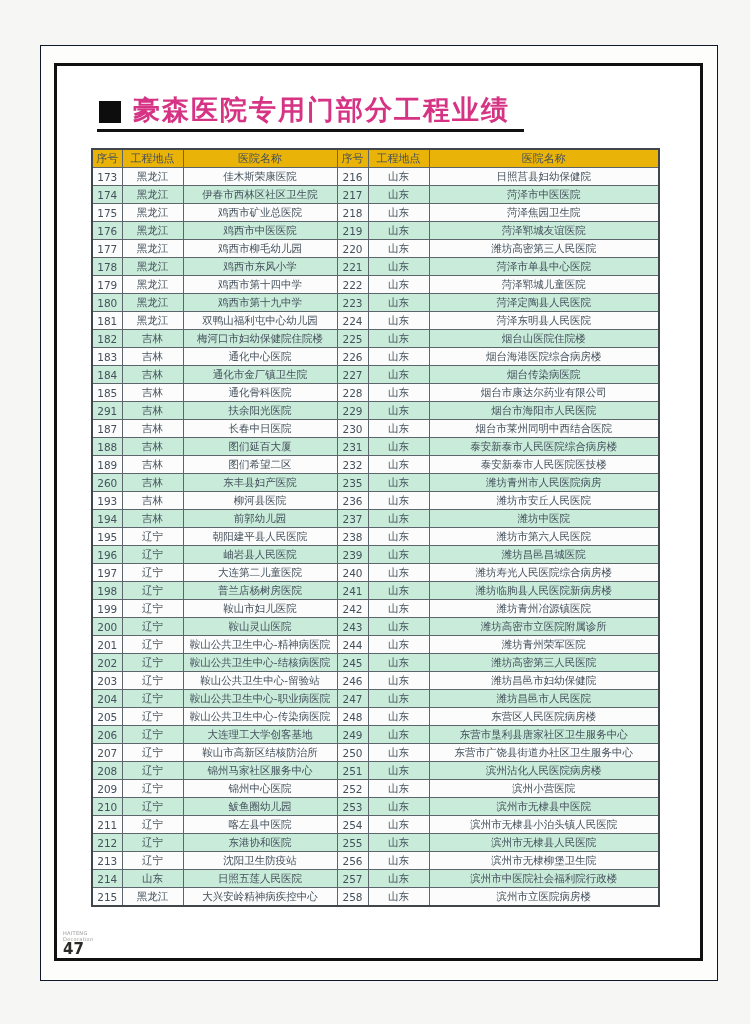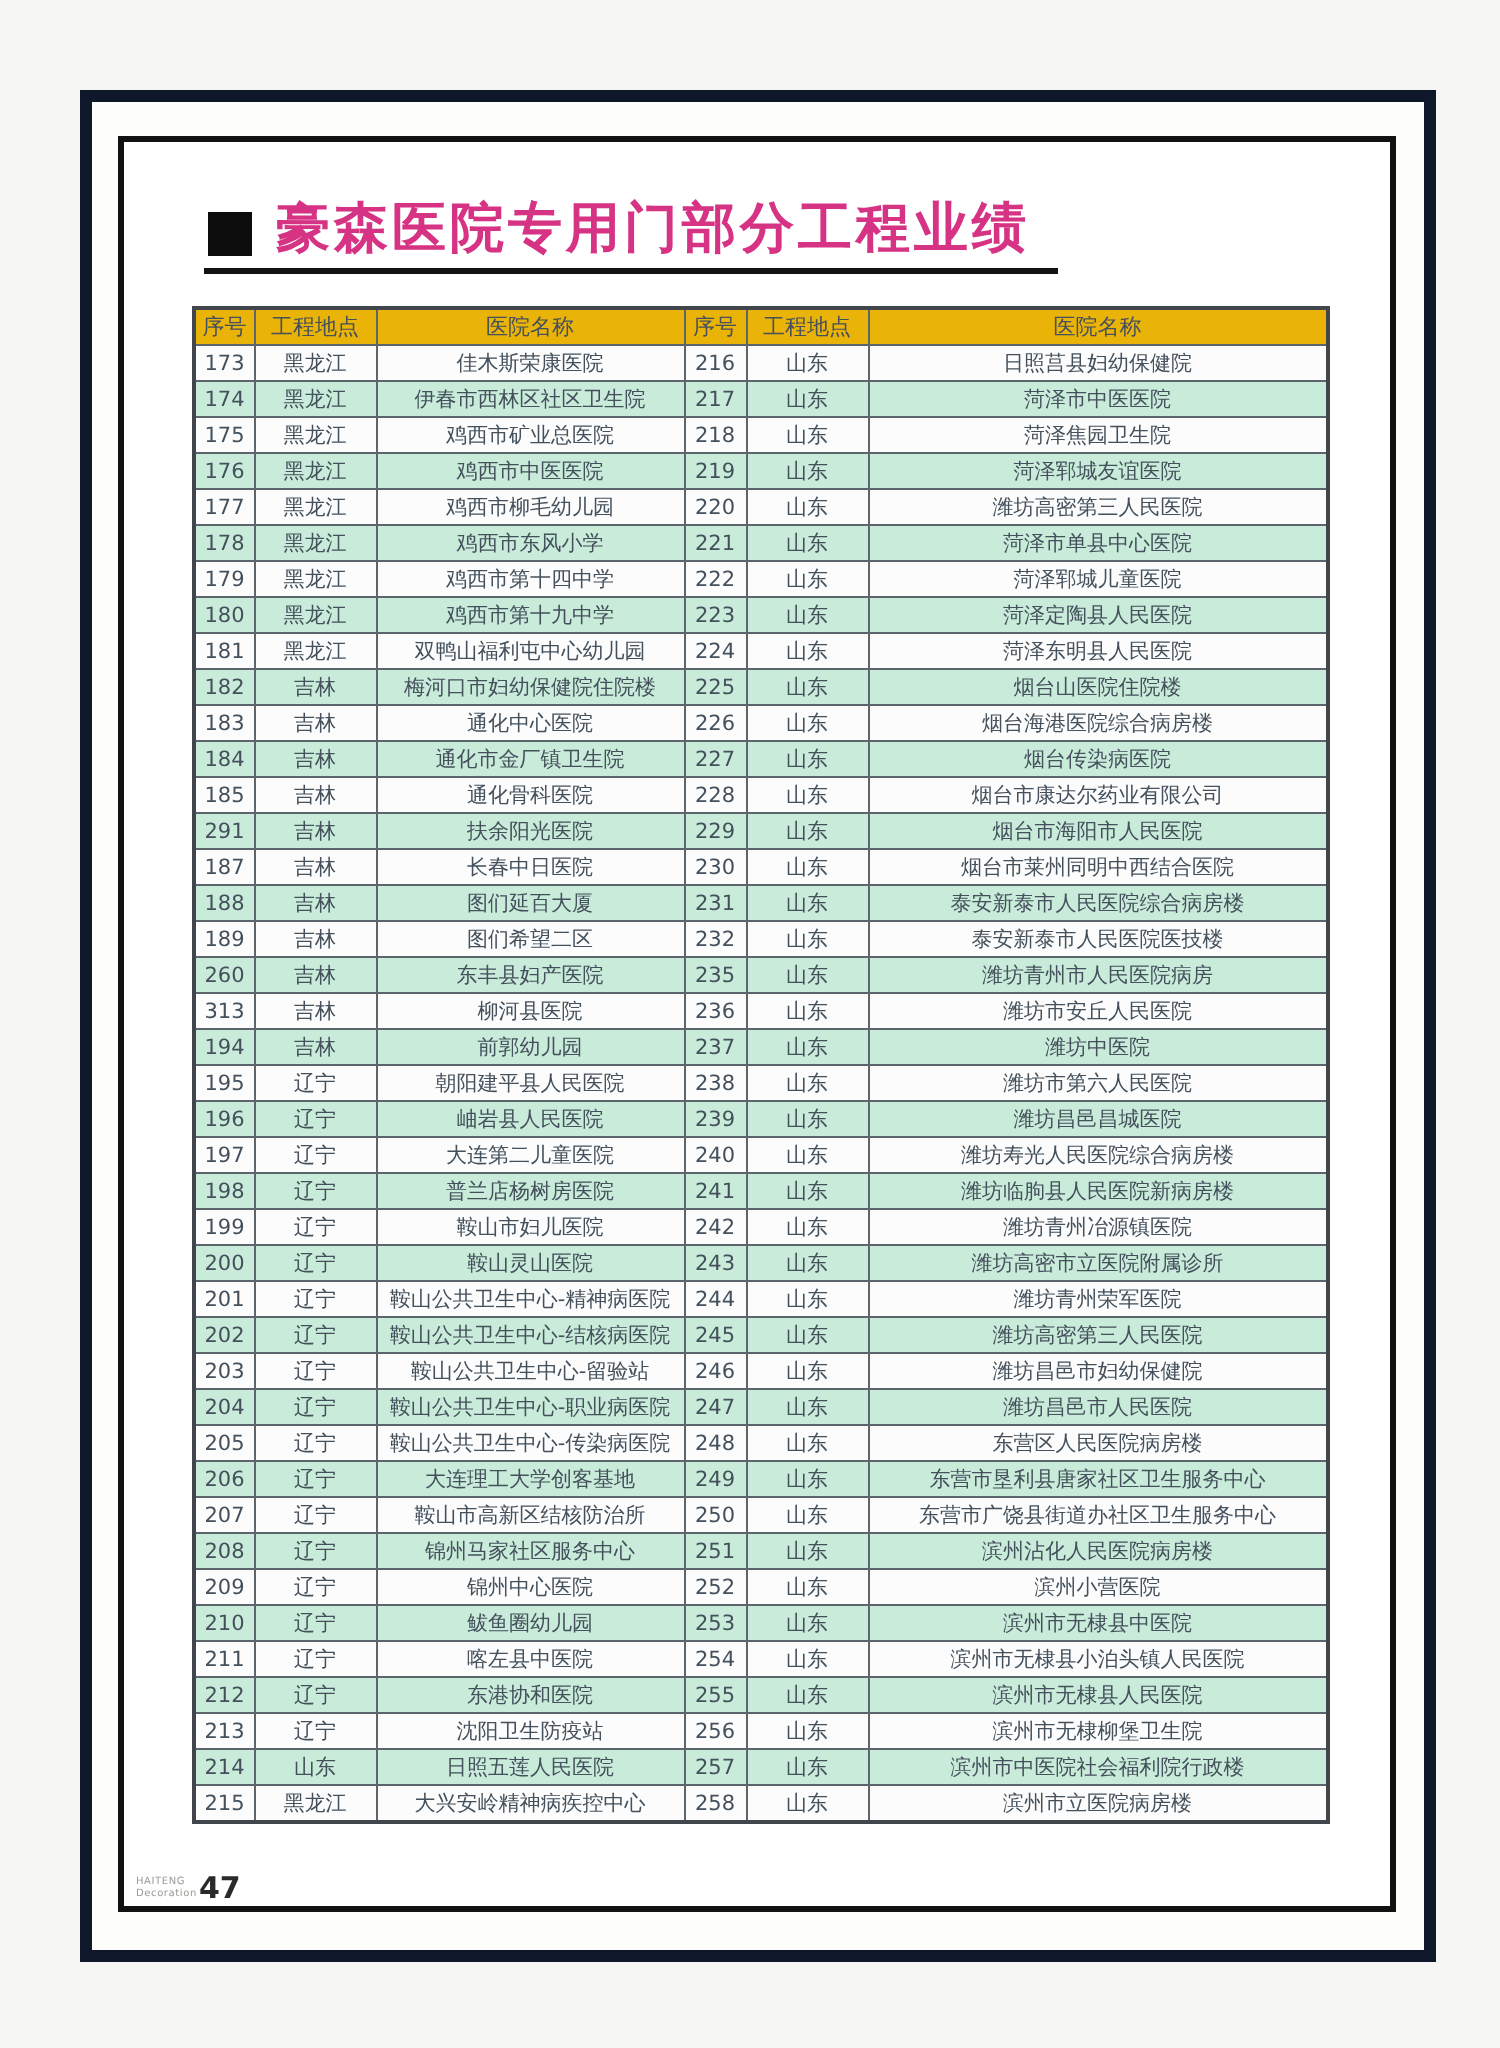--- a/index.html
+++ b/index.html
@@ -5,21 +5,21 @@
   html,body{margin:0;padding:0;}
   body{
     width:750px;height:1024px;
     background:#f6f6f4;
     font-family:"DejaVu Sans","Liberation Sans",sans-serif;
     position:relative;
     -webkit-font-smoothing:antialiased;
   }
   .outer-frame{
     position:absolute;left:40px;top:45px;width:678px;height:936px;
-    border:6px solid #0f172a;background:#fdfdfc;box-sizing:border-box;
+    border:1px solid #0f172a;background:#fdfdfc;box-sizing:border-box;
   }
   .inner-frame{
     position:absolute;left:13px;top:17px;right:14px;bottom:19px;
     border:3px solid #111;background:#ffffff;box-sizing:border-box;
   }
   .title-block{
     position:absolute;left:40px;top:30px;
     display:flex;align-items:center;gap:12px;
     border-bottom:3px solid #121212;
     padding:0 14px 6px 2px;
@@ -47,21 +47,21 @@
     overflow:hidden;white-space:nowrap;
     font-weight:normal;
   }
   .projects-table thead th{background:#eab308;font-size:11px;}
   .projects-table tr.white td{background:#fbfcfb;}
   .projects-table tr.green td{background:#c9ecda;}
   col.c0{width:30px;} col.c1{width:61px;} col.c2{width:154px;}
   col.c3{width:31px;} col.c4{width:61px;} col.c5{width:230px;}
   .page-footer{
     position:absolute;left:6px;bottom:2px;
-    display:flex;align-items:flex-start;gap:1px;
+    display:flex;align-items:flex-start;gap:1px;flex-direction:column;
   }
   .brand-text{
     font-size:5px;line-height:1.2;color:#9a9a96;letter-spacing:.3px;
     text-align:left;
   }
   .page-number{
     font-size:15px;font-weight:bold;color:#2a2a28;line-height:.9;
   }
 </style>
 </head>
@@ -233,21 +233,21 @@
           </tr>
           <tr class="green">
             <td>260</td>
             <td>吉林</td>
             <td>东丰县妇产医院</td>
             <td>235</td>
             <td>山东</td>
             <td>潍坊青州市人民医院病房</td>
           </tr>
           <tr class="white">
-            <td>313</td>
+            <td>193</td>
             <td>吉林</td>
             <td>柳河县医院</td>
             <td>236</td>
             <td>山东</td>
             <td>潍坊市安丘人民医院</td>
           </tr>
           <tr class="green">
             <td>194</td>
             <td>吉林</td>
             <td>前郭幼儿园</td>

